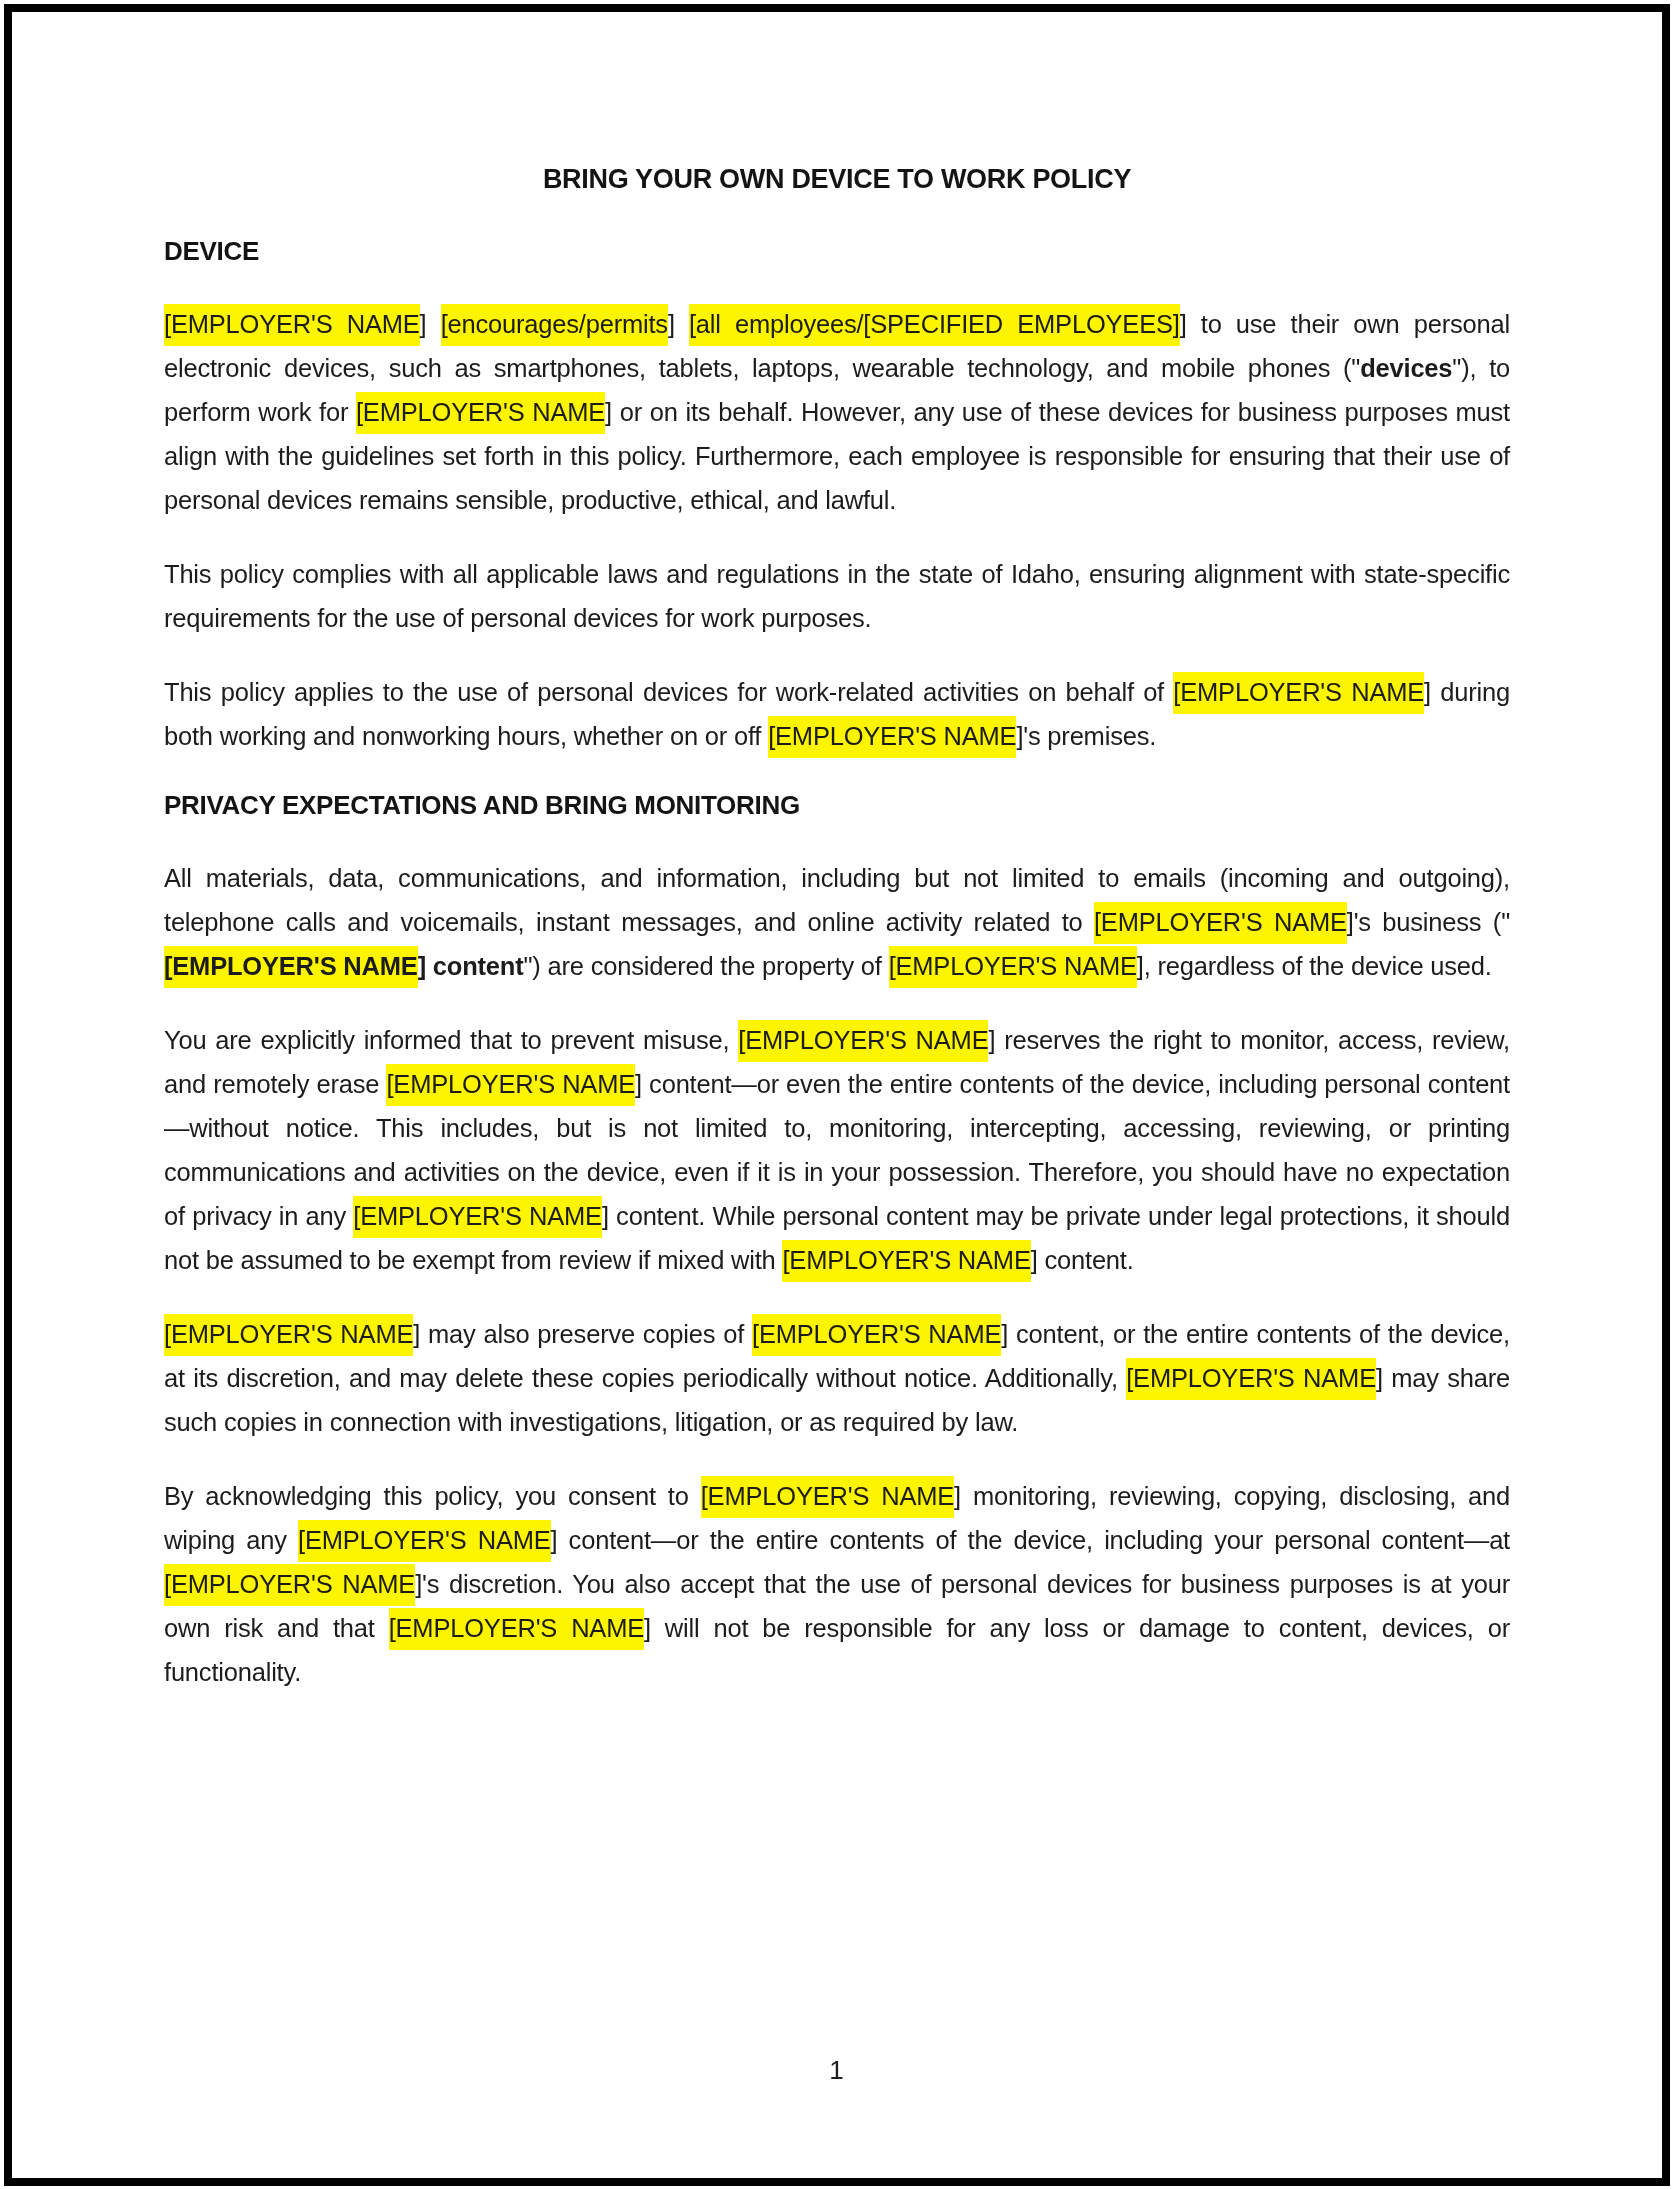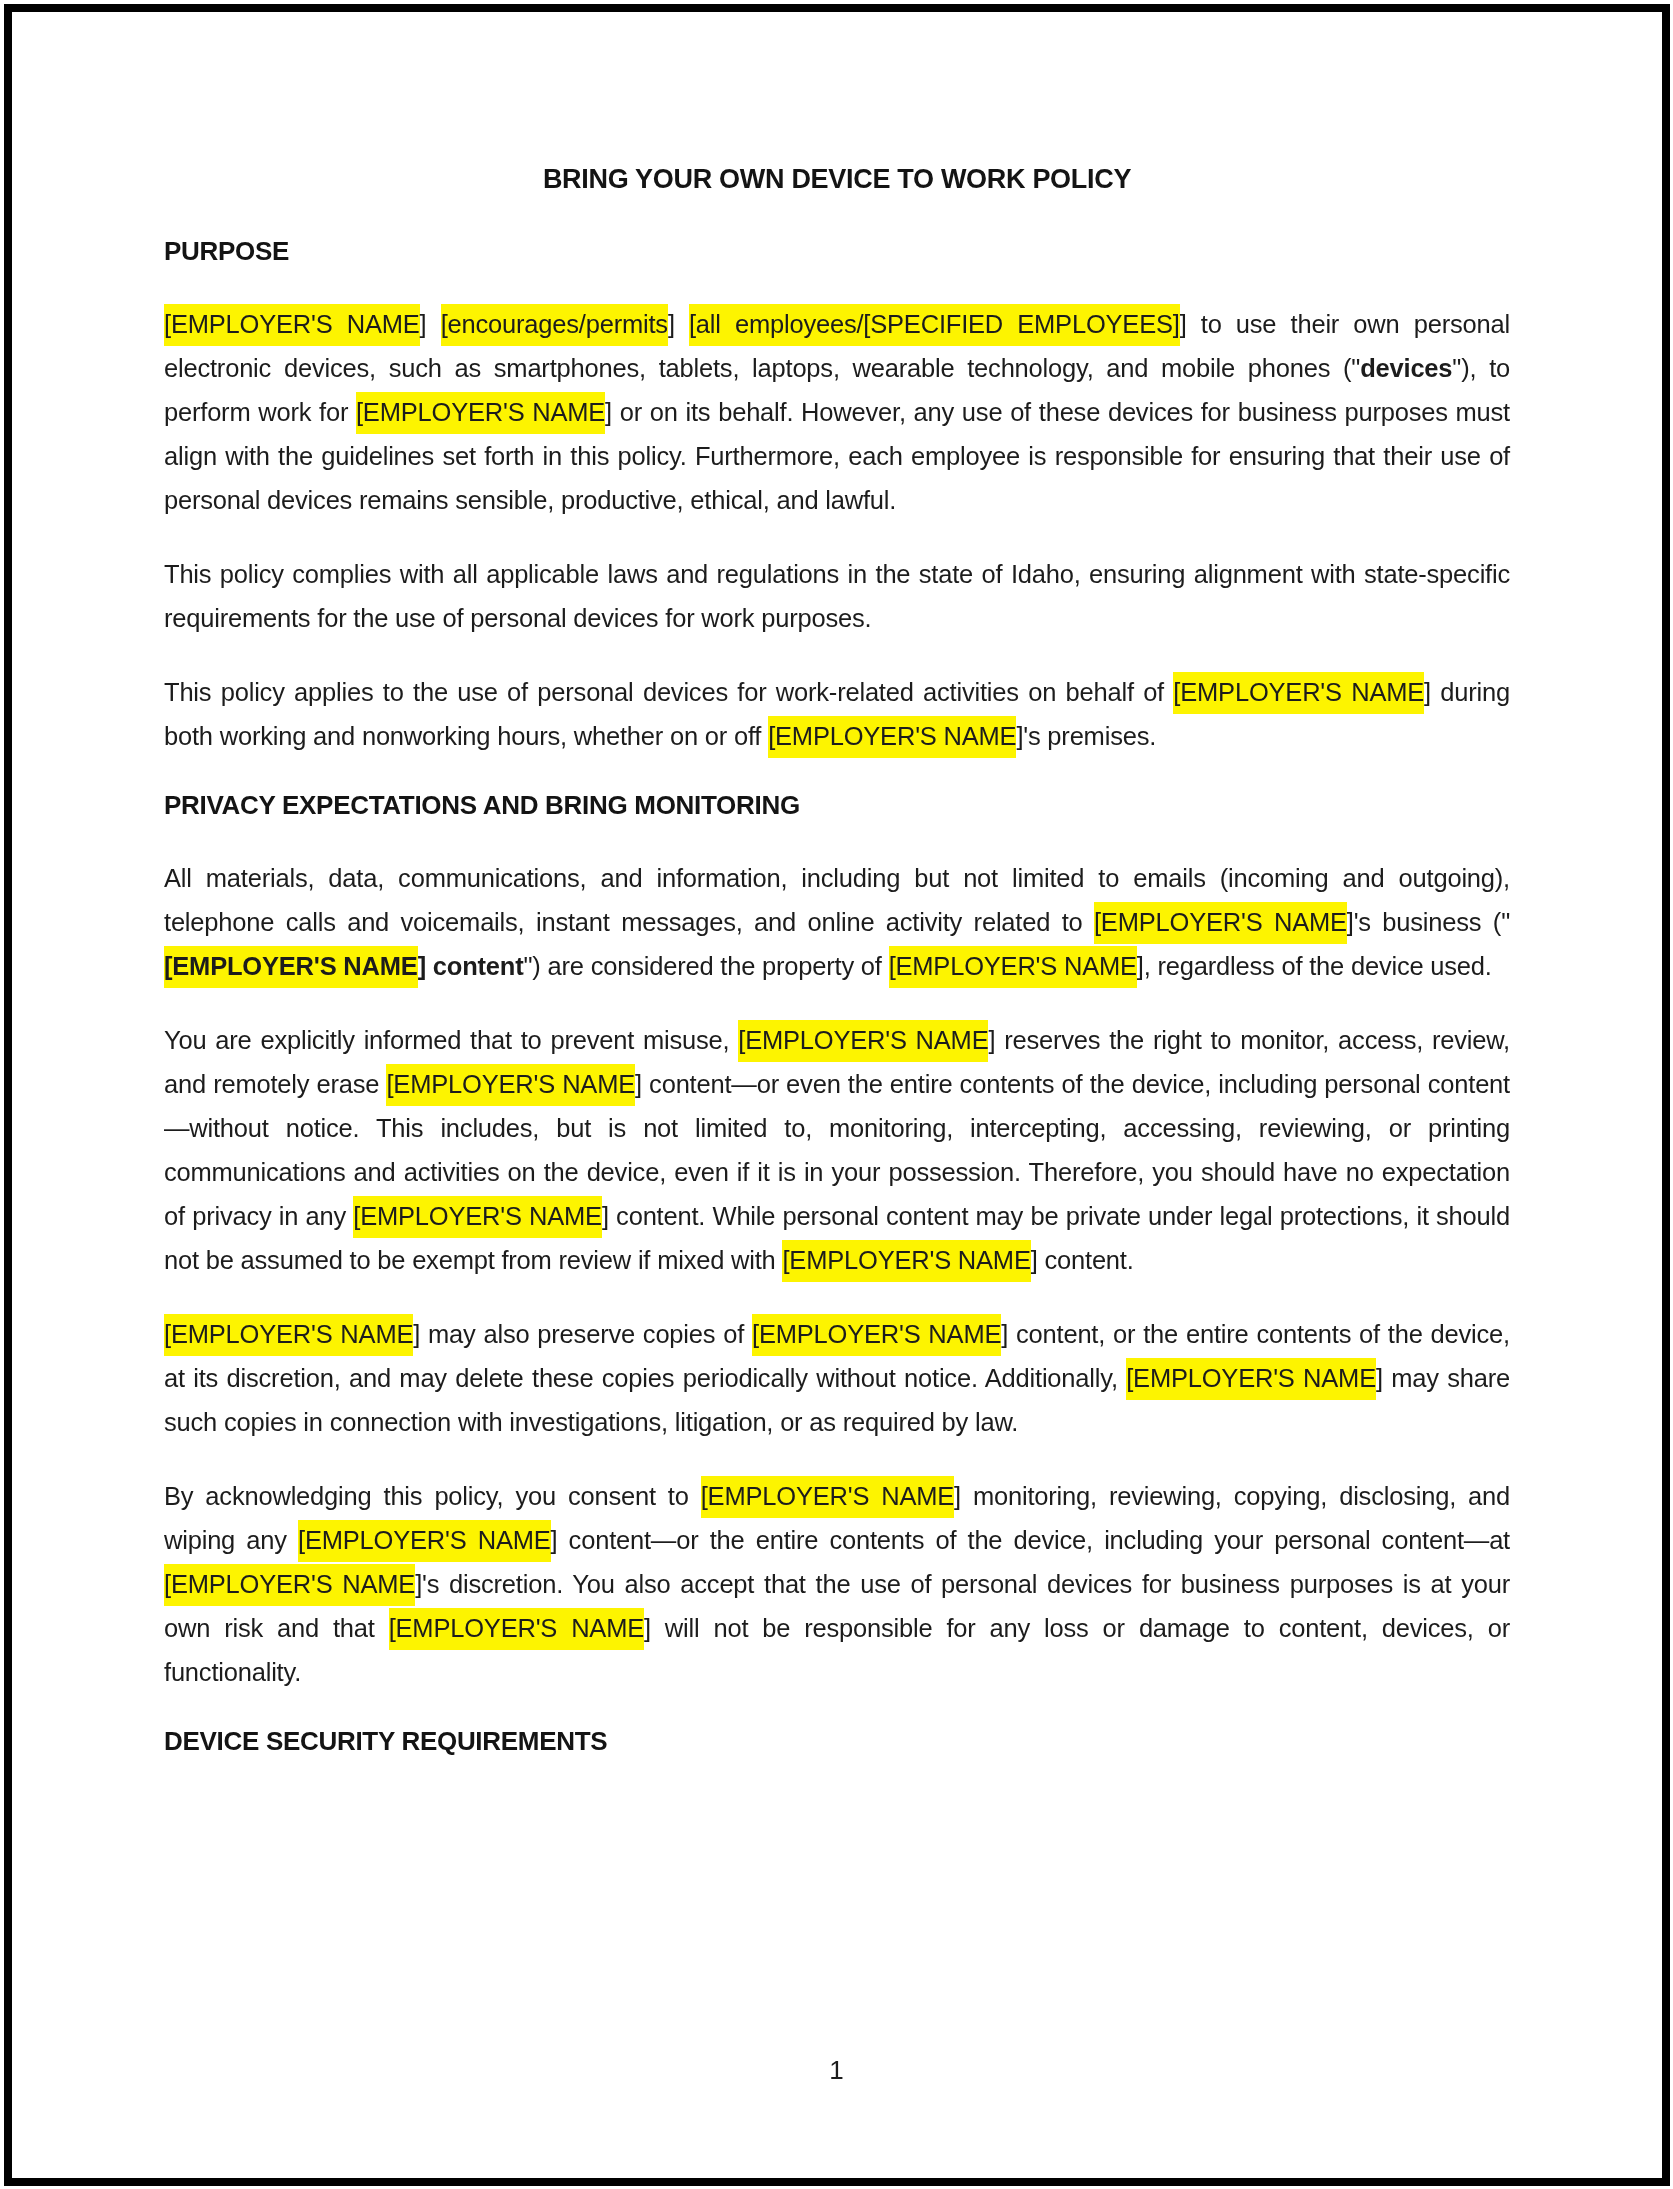--- a/index.html
+++ b/index.html
@@ -75,27 +75,26 @@
   }
 </style>
 </head>
 <body>
 
 <div class="page" style="--hl: #fdf400; --text: #1c1c1c; --headings: #141414; --border: #000000;">
   <div class="frame"></div>
   <div class="content">
     <div class="doc-title">BRING YOUR OWN DEVICE TO WORK POLICY</div>
     <div>
-        <h2 class="heading">PURPOSE</h2>
+        <h2 class="heading">DEVICE</h2>
         <p class="para"><span class="hl">[EMPLOYER'S NAME</span><span>] </span><span class="hl">[encourages/permits</span><span>] </span><span class="hl">[all employees/[SPECIFIED EMPLOYEES]</span><span>] to use their own personal electronic devices, such as smartphones, tablets, laptops, wearable technology, and mobile phones ("</span><span class="b">devices</span><span>"), to perform work for </span><span class="hl">[EMPLOYER'S NAME</span><span>] or on its behalf. However, any use of these devices for business purposes must align with the guidelines set forth in this policy. Furthermore, each employee is responsible for ensuring that their use of personal devices remains sensible, productive, ethical, and lawful.</span></p>
         <p class="para"><span>This policy complies with all applicable laws and regulations in the state of Idaho, ensuring alignment with state-specific requirements for the use of personal devices for work purposes.</span></p>
         <p class="para"><span>This policy applies to the use of personal devices for work-related activities on behalf of </span><span class="hl">[EMPLOYER'S NAME</span><span>] during both working and nonworking hours, whether on or off </span><span class="hl">[EMPLOYER'S NAME</span><span>]'s premises.</span></p>
         <h2 class="heading">PRIVACY EXPECTATIONS AND BRING MONITORING</h2>
         <p class="para"><span>All materials, data, communications, and information, including but not limited to emails (incoming and outgoing), telephone calls and voicemails, instant messages, and online activity related to </span><span class="hl">[EMPLOYER'S NAME</span><span>]'s business ("</span><span class="hl b">[EMPLOYER'S NAME</span><span class="b">] content</span><span>") are considered the property of </span><span class="hl">[EMPLOYER'S NAME</span><span>], regardless of the device used.</span></p>
         <p class="para"><span>You are explicitly informed that to prevent misuse, </span><span class="hl">[EMPLOYER'S NAME</span><span>] reserves the right to monitor, access, review, and remotely erase </span><span class="hl">[EMPLOYER'S NAME</span><span>] content—or even the entire contents of the device, including personal content—without notice. This includes, but is not limited to, monitoring, intercepting, accessing, reviewing, or printing communications and activities on the device, even if it is in your possession. Therefore, you should have no expectation of privacy in any </span><span class="hl">[EMPLOYER'S NAME</span><span>] content. While personal content may be private under legal protections, it should not be assumed to be exempt from review if mixed with </span><span class="hl">[EMPLOYER'S NAME</span><span>] content.</span></p>
         <p class="para"><span class="hl">[EMPLOYER'S NAME</span><span>] may also preserve copies of </span><span class="hl">[EMPLOYER'S NAME</span><span>] content, or the entire contents of the device, at its discretion, and may delete these copies periodically without notice. Additionally, </span><span class="hl">[EMPLOYER'S NAME</span><span>] may share such copies in connection with investigations, litigation, or as required by law.</span></p>
         <p class="para"><span>By acknowledging this policy, you consent to </span><span class="hl">[EMPLOYER'S NAME</span><span>] monitoring, reviewing, copying, disclosing, and wiping any </span><span class="hl">[EMPLOYER'S NAME</span><span>] content—or the entire contents of the device, including your personal content—at </span><span class="hl">[EMPLOYER'S NAME</span><span>]'s discretion. You also accept that the use of personal devices for business purposes is at your own risk and that </span><span class="hl">[EMPLOYER'S NAME</span><span>] will not be responsible for any loss or damage to content, devices, or functionality.</span></p>
-        <h2 class="heading">DEVICE SECURITY REQUIREMENTS</h2>
       </div>
   </div>
   <div class="page-number">1</div>
 </div>
 
 
 </body></html>

